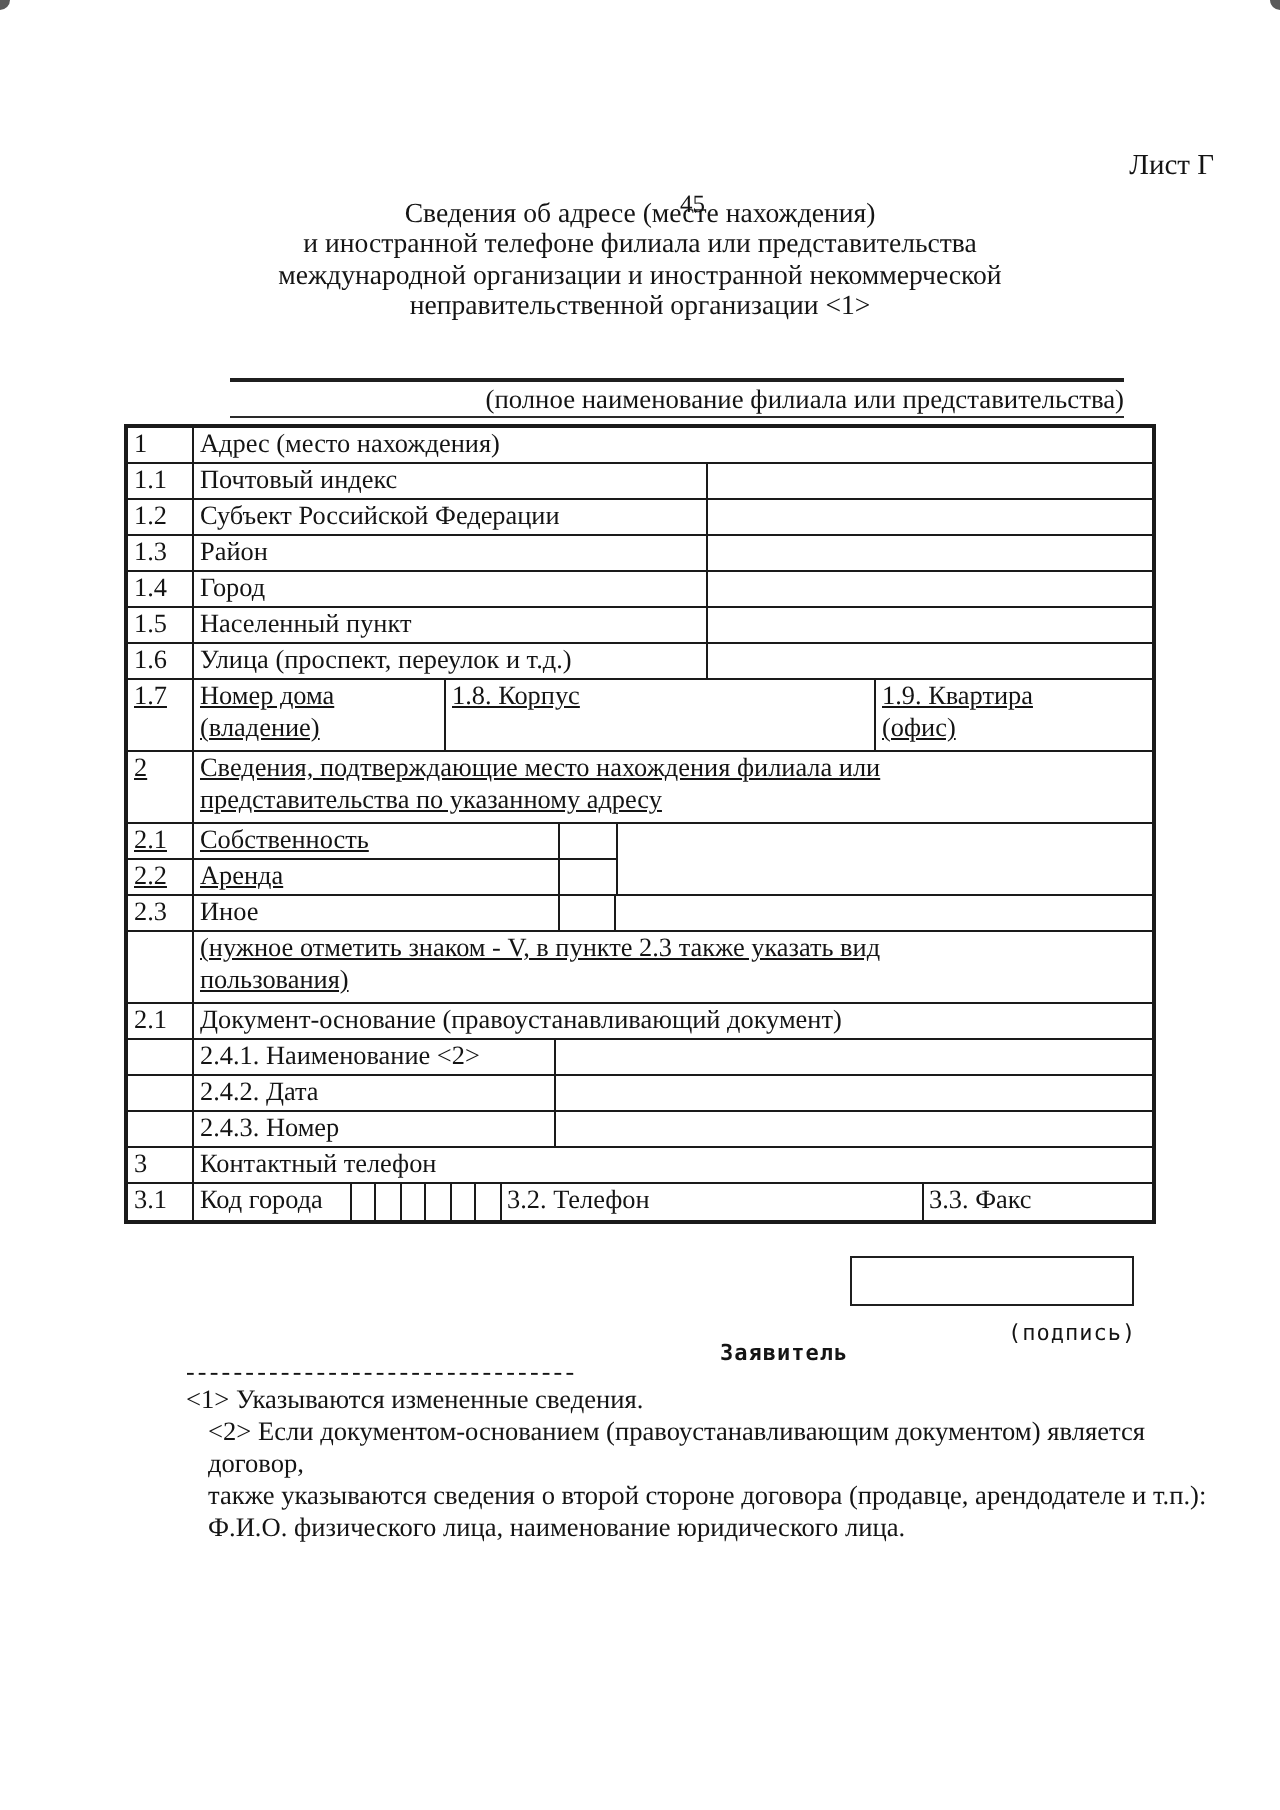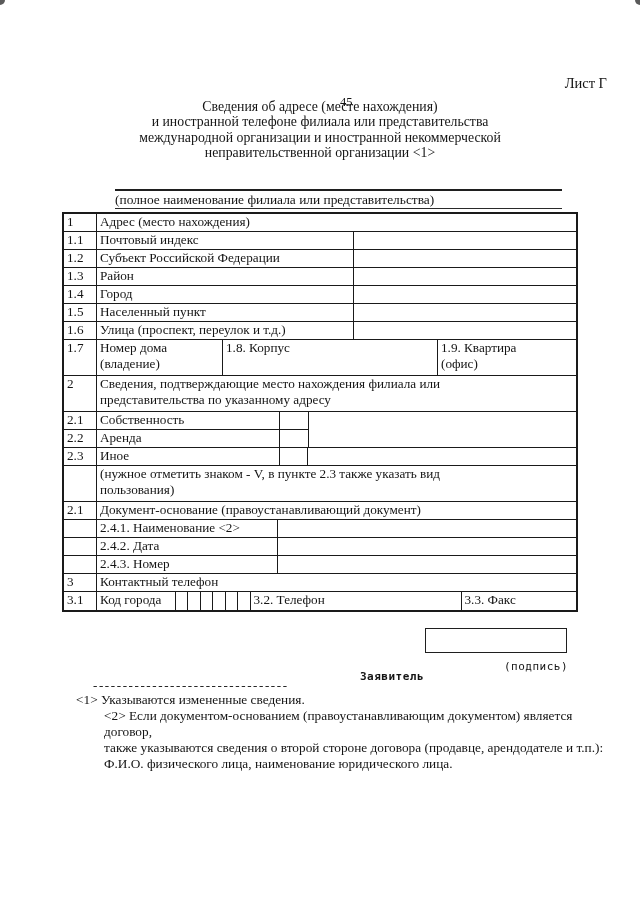--- a/index.html
+++ b/index.html
@@ -19,34 +19,34 @@
   .form-title {
     position:absolute; left:62px; top:99px; width:516px;
     text-align:center; font-size:13.8px; line-height:15.3px;
   }
 
   .name-line {
     position:absolute; left:115px; top:189px; width:447px;
     border-top:2px solid #1f1f1f;
   }
   .name-caption {
-    text-align:left; font-size:13.4px; line-height:17px;
+    text-align:right; font-size:13.4px; line-height:17px;
     border-bottom:1.5px solid #2a2a2a; padding-bottom:0px;
   }
 
   .ftable {
     position:absolute; left:62px; top:212px; width:516px;
     border:2px solid #1a1a1a; box-sizing:border-box;
     font-size:13.2px; line-height:16px;
   }
   .ftable * { box-sizing:border-box; }
   .trow { display:flex; border-bottom:1.5px solid #1a1a1a; }
   .trow.rlast { border-bottom:none; }
   .rs { height:18px; }
-  .rd { height:36px; }
+  .rd { height:36px;text-decoration:underline; }
   .cell { border-right:1.5px solid #1a1a1a; padding:0 2px 0 3px; overflow:hidden; }
   .cell.last { border-right:none; }
   .num   { flex:0 0 33px; }
   .grow  { flex:1 1 auto; }
   .wkv   { flex:0 0 257px; }
   .w17a  { flex:0 0 126px; }
   .w17b  { flex:0 0 215px; }
   .w2xl  { flex:0 0 183px; }
   .chk   { flex:0 0 28px; padding:0; }
   .w24l  { flex:0 0 181px; }
@@ -59,21 +59,21 @@
   .srow .cell:last-child { border-right:none; }
 
   .sig-label { position:absolute; left:360px; top:670px;
     font-family:"DejaVu Sans Mono", monospace; font-size:11px; letter-spacing:0.5px;font-weight:bold; }
   .sig-box { position:absolute; left:425px; top:628px; width:142px; height:25px;
     border:1.5px solid #1f1f1f; box-sizing:border-box; }
   .sig-caption { position:absolute; left:504px; top:660px;
     font-family:"DejaVu Sans Mono", monospace; font-size:11px; letter-spacing:0.5px; }
 
   .fn-sep { position:absolute; left:93px; top:678px; font-size:13px; letter-spacing:1.6px; }
-  .fn1 { position:absolute; left:76px; top:692px; font-size:13.3px; line-height:16px; }
+  .fn1 { position:absolute; left:93px; top:692px; font-size:13.3px; line-height:16px; }
   .fn2 { position:absolute; left:104px; top:708px; width:500px; font-size:13.3px; line-height:16px; }
 
   .corner { position:absolute; width:5px; height:5px; background:#5a5a5a; }
   .corner.tl { left:0; top:0; border-bottom-right-radius:5px; }
   .corner.tr { right:0; top:0; border-bottom-left-radius:5px; }
 </style>
 </head>
 <body>
 
 <div class="page">

